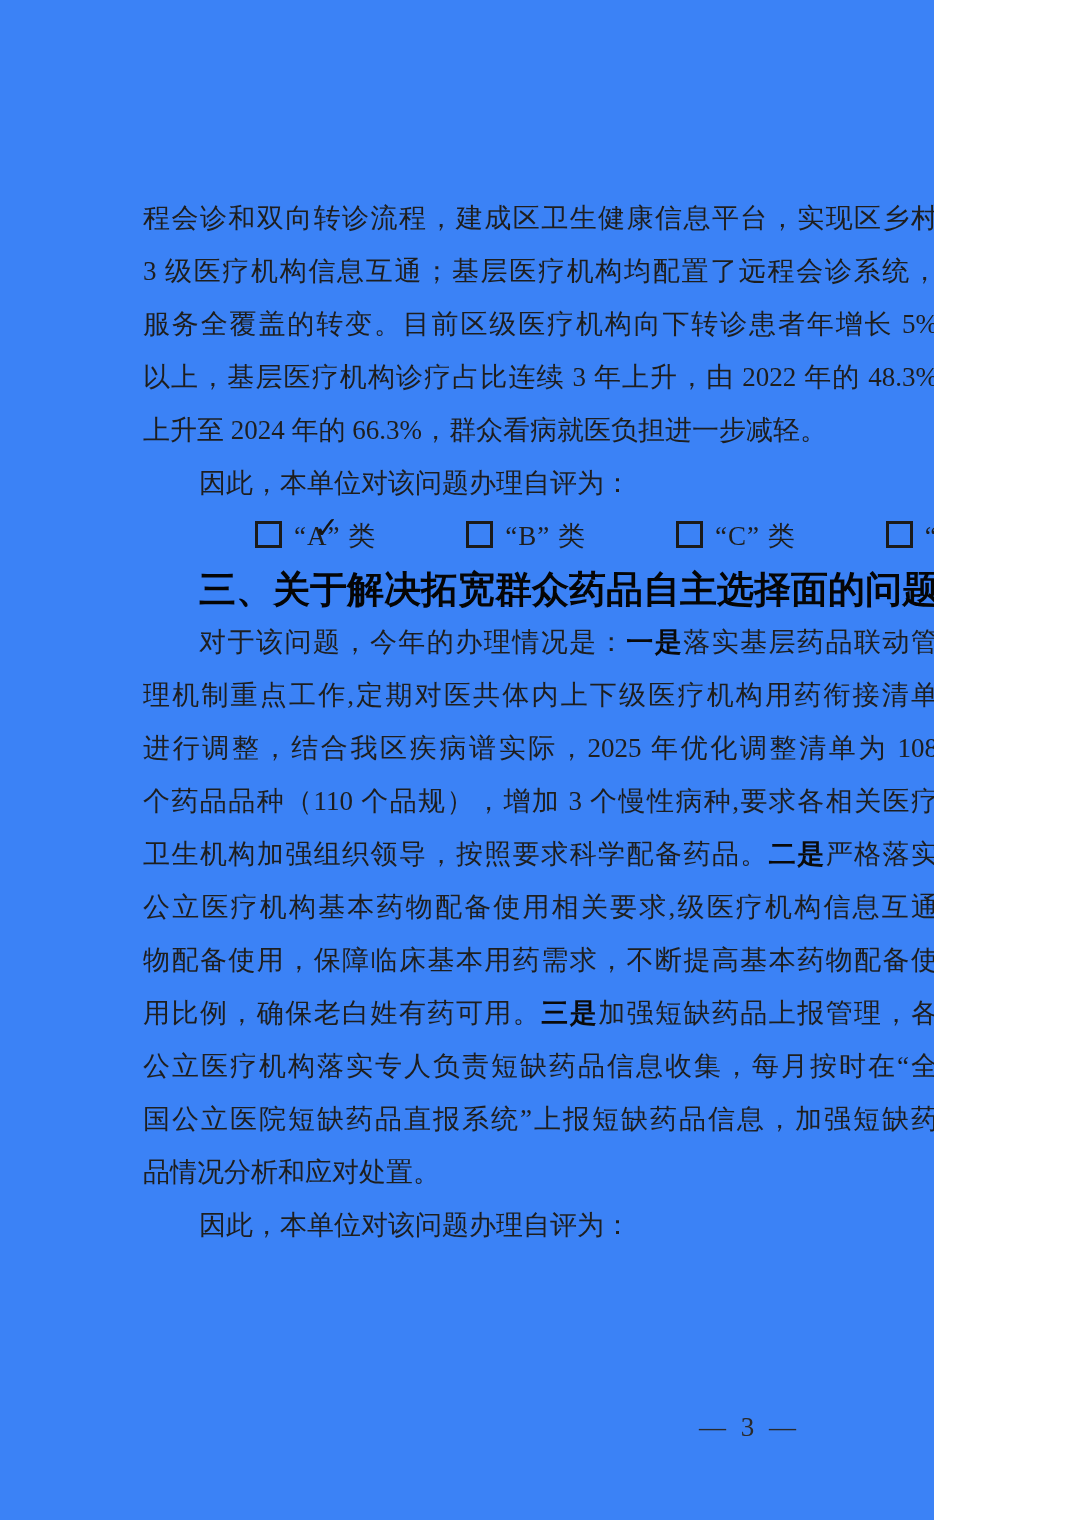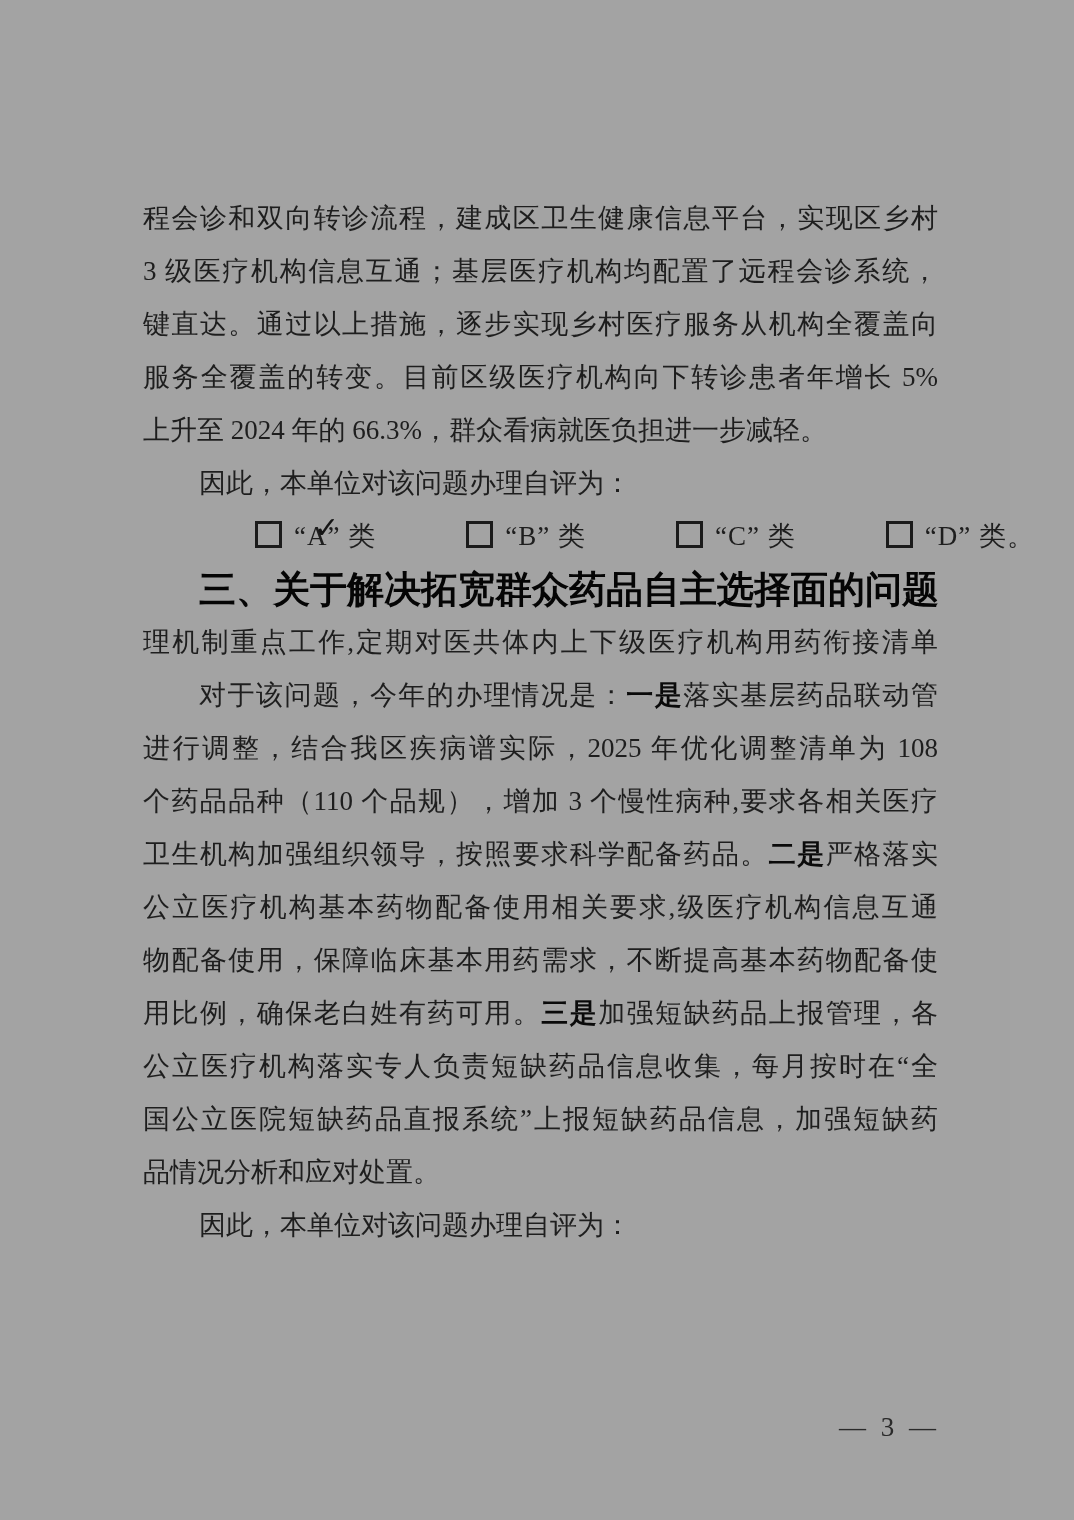--- a/index.html
+++ b/index.html
@@ -2,23 +2,23 @@
 <html lang="zh"><head>
 <meta charset="utf-8">
 <style>
   html, body {
     margin: 0;
     padding: 0;
     background: #ffffff;
   }
   .page {
     position: relative;
-    width: 1074px;
+    width: 934px;
     height: 1520px;
-    background: #a3a3a3;
+    background: #3b82f6;
     overflow: hidden;
     font-family: "Liberation Serif", "DejaVu Serif", serif;
     color: #1e1e1e;
   }
   .content {
     position: absolute;
     left: 143px;
     top: 192px;
     width: 795px;
   }
@@ -89,28 +89,28 @@
     font-family: "Liberation Serif", "DejaVu Serif", serif;
   }
 </style>
 </head>
 <body>
 
 <div class="page">
   <div class="content" id="doc-content">
       <div class="line justify"><span class="seg">程会诊和双向转诊流程，建成区卫生健康信息平台，实现区乡村</span></div>
       <div class="line justify"><span class="seg">3 级医疗机构信息互通；基层医疗机构均配置了远程会诊系统，</span></div>
-      <div class="line justify"><span class="seg">键直达。通过以上措施，逐步实现乡村医疗服务从机构全覆盖向</span></div>
       <div class="line justify"><span class="seg">服务全覆盖的转变。目前区级医疗机构向下转诊患者年增长 5%</span></div>
+      <div class="line justify"><span class="seg">以上，基层医疗机构诊疗占比连续 3 年上升，由 2022 年的 48.3%</span></div>
       <div class="line"><span class="seg">上升至 2024 年的 66.3%，群众看病就医负担进一步减轻。</span></div>
       <div class="line indent"><span class="seg">因此，本单位对该问题办理自评为：</span></div>
       <div class="line indent"><span class="cb-group"><span class="cbox checked"></span><span class="cb-label">“A” 类</span></span><span class="cb-group"><span class="cbox"></span><span class="cb-label">“B” 类</span></span><span class="cb-group"><span class="cbox"></span><span class="cb-label">“C” 类</span></span><span class="cb-group last"><span class="cbox"></span><span class="cb-label">“D” 类。</span></span></div>
       <div class="line indent heading"><span class="seg">三、关于解决拓宽群众药品自主选择面的问题</span></div>
+      <div class="line justify indent"><span class="seg">对于该问题，今年的办理情况是：</span><span class="seg bold">一是</span><span class="seg">落实基层药品联动管</span></div>
       <div class="line justify"><span class="seg">理机制重点工作,定期对医共体内上下级医疗机构用药衔接清单</span></div>
-      <div class="line justify indent"><span class="seg">对于该问题，今年的办理情况是：</span><span class="seg bold">一是</span><span class="seg">落实基层药品联动管</span></div>
       <div class="line justify"><span class="seg">进行调整，结合我区疾病谱实际，2025 年优化调整清单为 108</span></div>
       <div class="line justify"><span class="seg">个药品品种（110 个品规），增加 3 个慢性病种,要求各相关医疗</span></div>
       <div class="line justify"><span class="seg">卫生机构加强组织领导，按照要求科学配备药品。</span><span class="seg bold">二是</span><span class="seg">严格落实</span></div>
       <div class="line justify"><span class="seg">公立医疗机构基本药物配备使用相关要求,级医疗机构信息互通</span></div>
       <div class="line justify"><span class="seg">物配备使用，保障临床基本用药需求，不断提高基本药物配备使</span></div>
       <div class="line justify"><span class="seg">用比例，确保老白姓有药可用。</span><span class="seg bold">三是</span><span class="seg">加强短缺药品上报管理，各</span></div>
       <div class="line justify"><span class="seg">公立医疗机构落实专人负责短缺药品信息收集，每月按时在“全</span></div>
       <div class="line justify"><span class="seg">国公立医院短缺药品直报系统”上报短缺药品信息，加强短缺药</span></div>
       <div class="line"><span class="seg">品情况分析和应对处置。</span></div>
       <div class="line indent"><span class="seg">因此，本单位对该问题办理自评为：</span></div>

